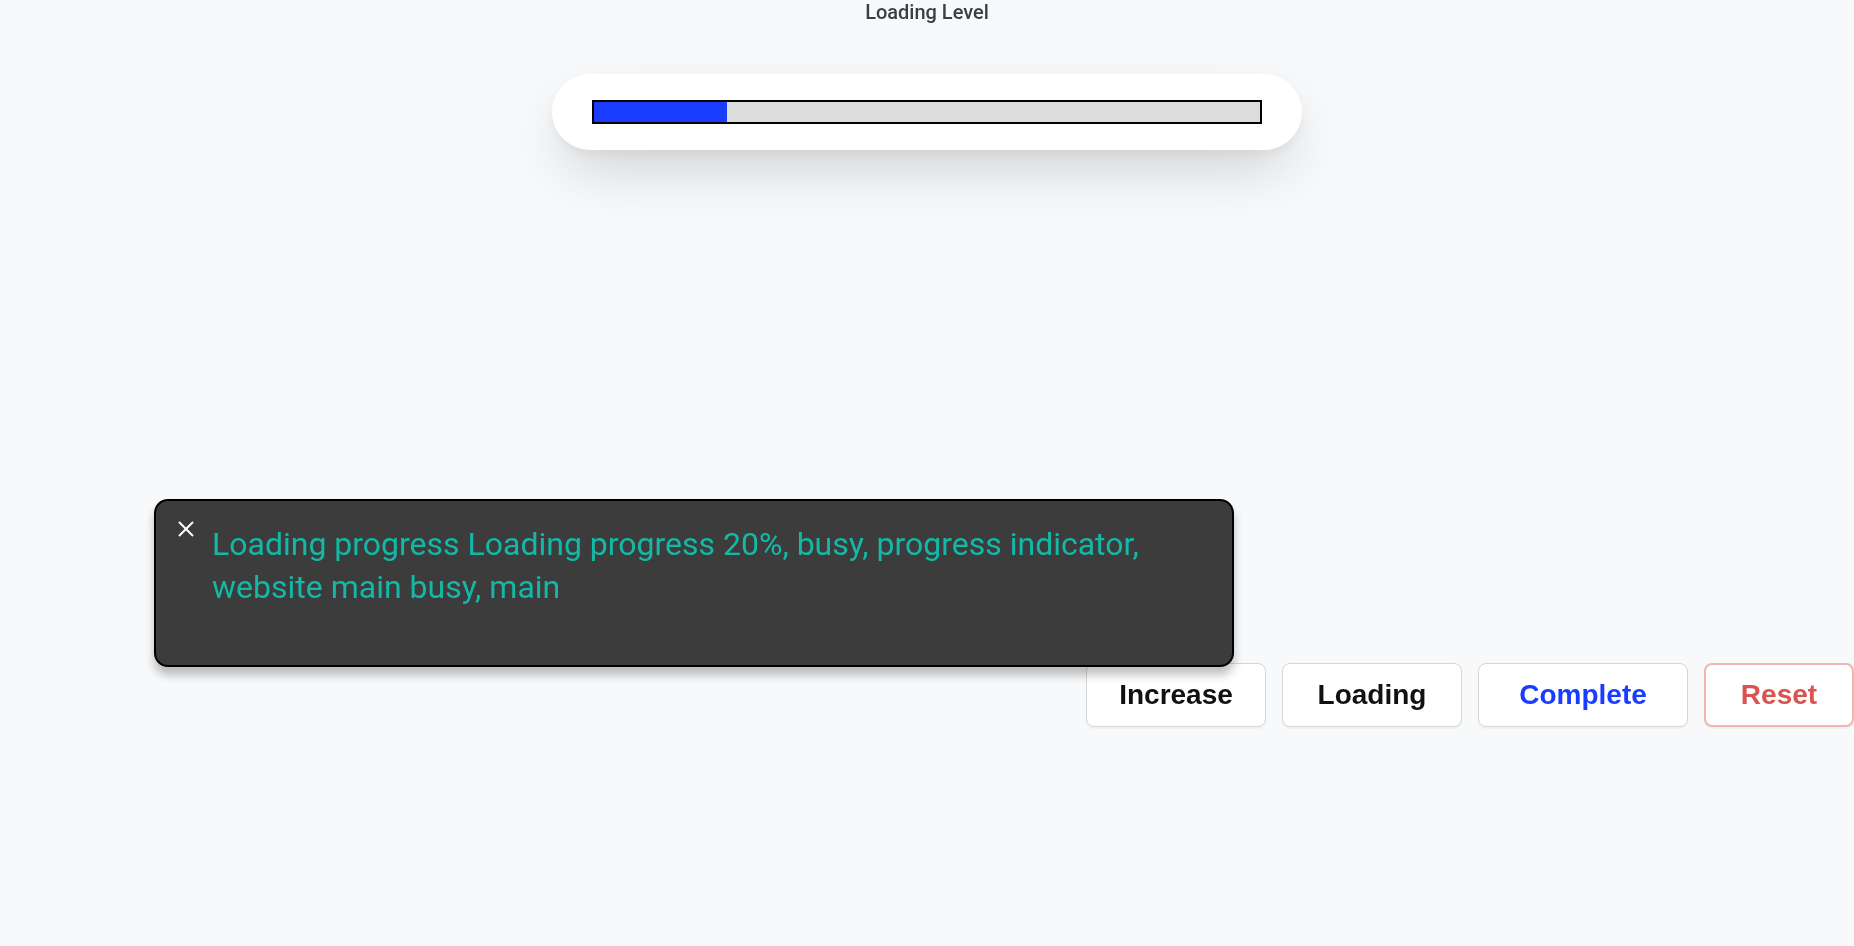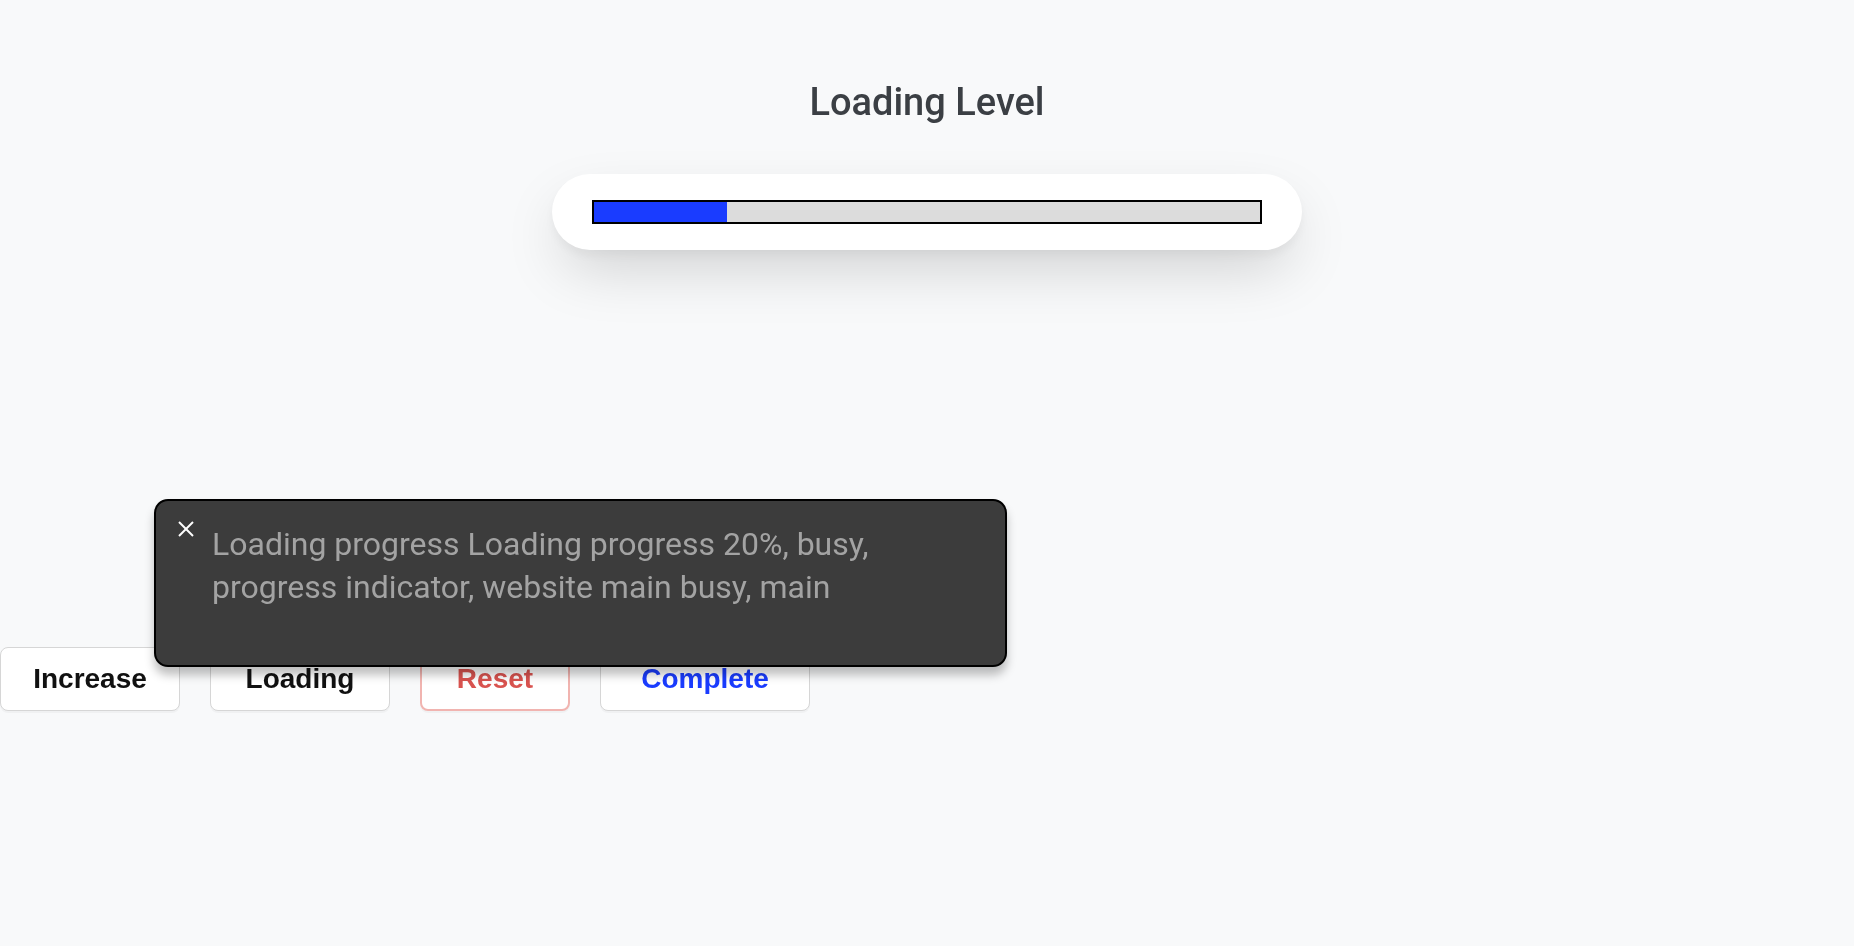--- a/index.html
+++ b/index.html
@@ -13,22 +13,21 @@
     overflow: hidden;
   }
   .main {
     width: 100%;
     height: 100%;
     display: flex;
     flex-direction: column;
     align-items: center;
   }
   .title {
-    margin-top: 80px;
-    font-size: 38px;
+    font-size: 20px;
     font-weight: 500;
     color: #3b3f44;
   }
   .progress-card {
     margin-top: 50px;
     width: 750px;
     background: #ffffff;
     border-radius: 45px;
     padding: 26px 40px;
     box-shadow: 0 25px 60px -10px rgba(0,0,0,0.18), 0 6px 8px rgba(0,0,0,0.04);
@@ -42,26 +41,26 @@
   }
   .progress-fill {
     position: absolute;
     top: 0;
     left: 0;
     height: 100%;
     background: #1a3cff;
   }
   .button-row {
     position: absolute;
-    bottom: 235px;
+    bottom: 219px;
     left: 0;
     width: 100%;
     display: flex;
-    justify-content: flex-start;
-    gap: 30px;
+    justify-content: flex-end;
+    gap: 16px;
   }
   .btn {
     border: 1px solid #d6d6d6;
     background: #ffffff;
     border-radius: 8px;
     padding: 14px 28px;
     font-size: 28px;
     font-weight: 700;
     color: #111;
     cursor: pointer;
@@ -72,23 +71,23 @@
   .btn.reset {
     color: #d9534f;
     border: 2px solid #f1b4b0;
     background: #fff;
     min-width: 150px;
   }
   .tooltip {
     position: absolute;
     left: 154px;
     top: 499px;
-    width: 853px;
+    width: 1080px;
     background: #3c3c3c;
-    color: #a3a3a3;
+    color: #14b8a6;
     border: 2px solid #000000;
     border-radius: 14px;
     padding: 22px 28px 56px 56px;
     font-size: 32px;
     line-height: 1.35;
     box-shadow: 0 8px 10px rgba(0,0,0,0.25);
     z-index: 10;
   }
   .tooltip-close {
     position: absolute;
@@ -112,22 +111,22 @@
 
   <div class="progress-card">
     <div class="progress-track">
       <div class="progress-fill" style="width:20%"></div>
     </div>
   </div>
 
   <div class="button-row">
     <button class="btn">Increase</button>
     <button class="btn">Loading</button>
+    <button class="btn complete">Complete</button>
     <button class="btn reset">Reset</button>
-    <button class="btn complete">Complete</button>
   </div>
 
   <div class="tooltip">
     <div class="tooltip-close">
       <svg viewBox="0 0 18 18" fill="none">
         <line x1="2" y1="2" x2="16" y2="16"></line>
         <line x1="16" y1="2" x2="2" y2="16"></line>
       </svg>
     </div>
     <div>Loading progress Loading progress 20%, busy, progress indicator, website main busy, main</div>

